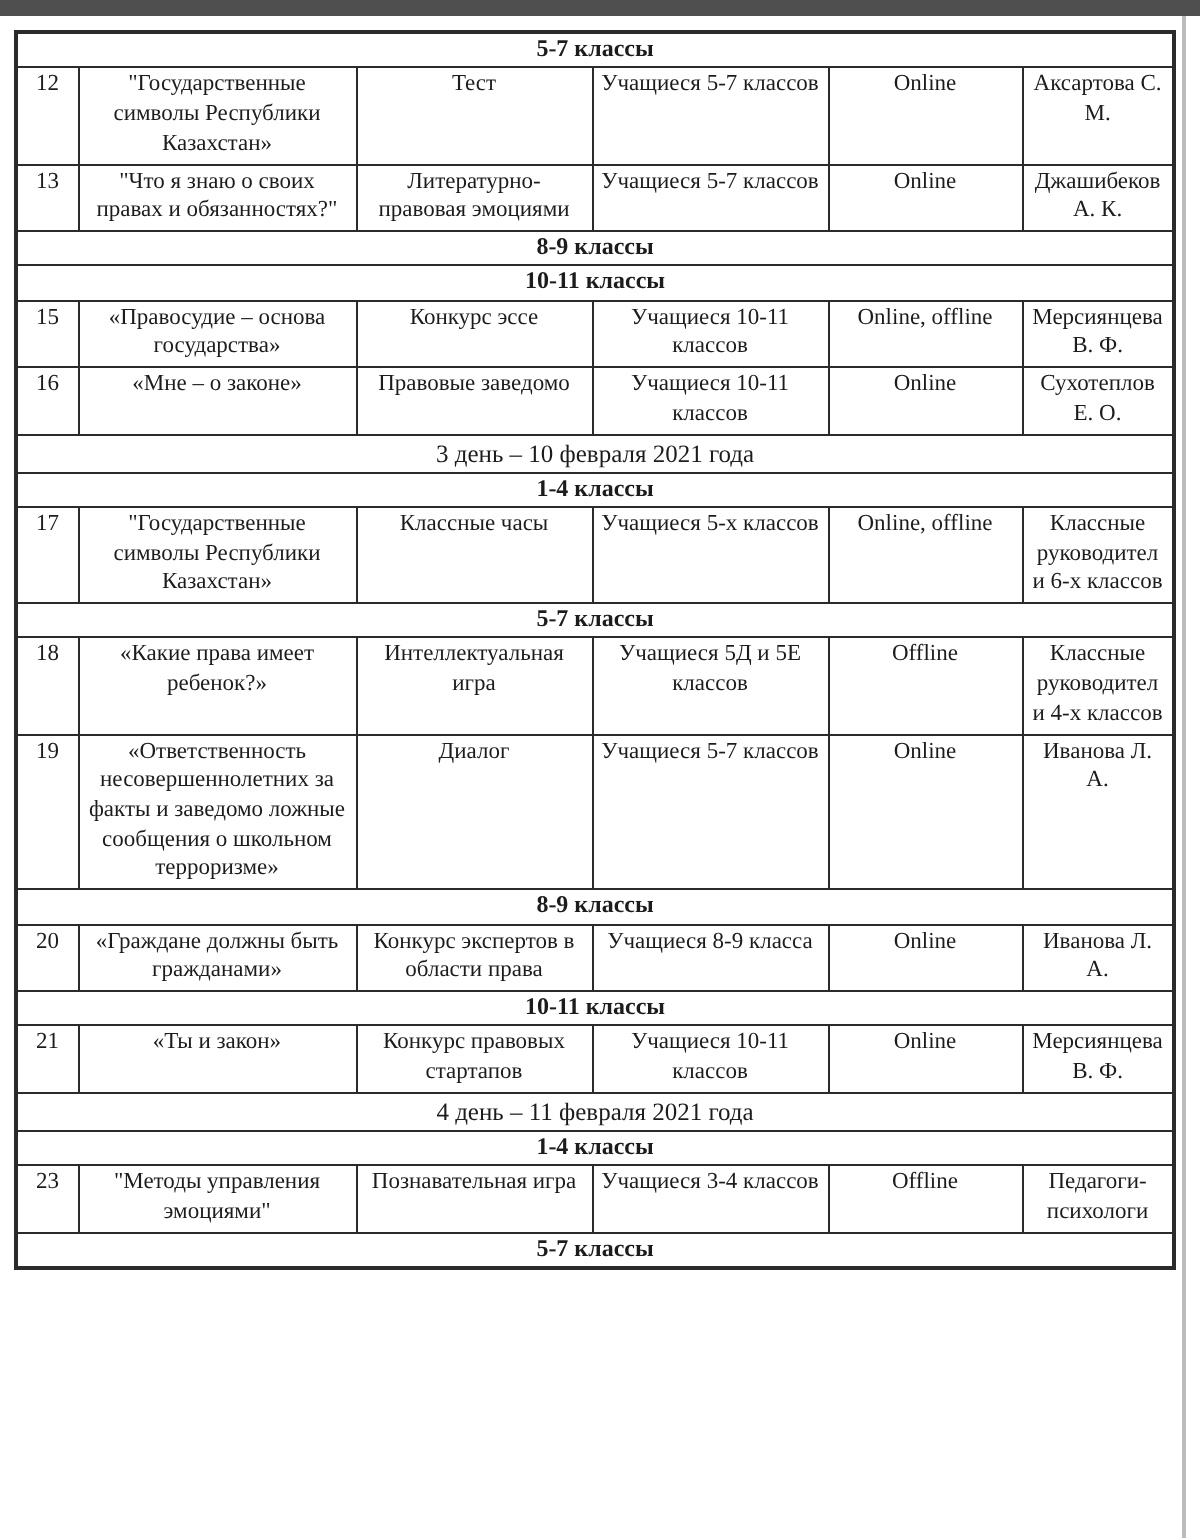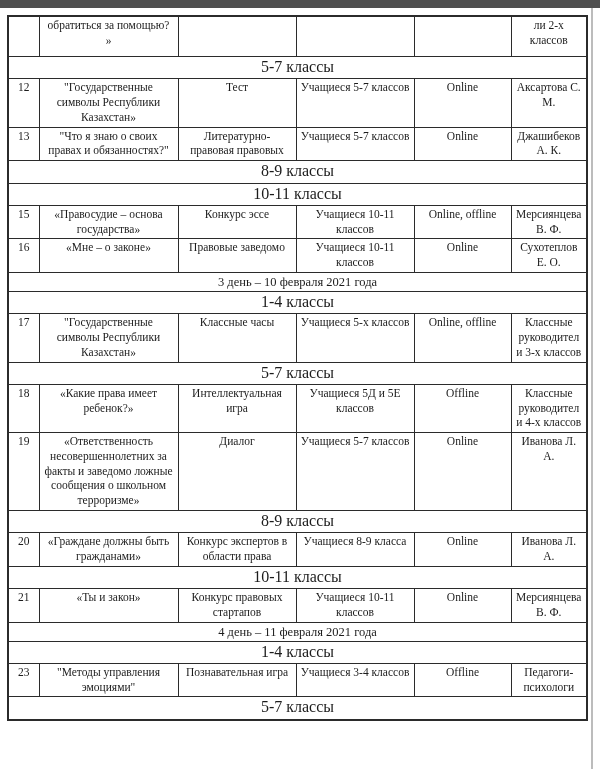--- a/index.html
+++ b/index.html
@@ -24,21 +24,21 @@
   }
   .doc-table td{
     border:1px solid #2b2b2b;
     font-size:11.5px;line-height:1.28;
     text-align:center;vertical-align:top;
     padding:1px 4px 2px;
     overflow-wrap:break-word;word-wrap:break-word;
   }
   tr[data-name="continuation-row"] td{height:36px;}
   td.section{
-    font-weight:normal;font-size:16px;padding:0 4px 1px;height:13px;margin-left:46px;
+    font-weight:bold;font-size:12px;padding:0 4px 1px;height:13px;margin-left:46px;
   }
   td.day{
     font-weight:normal;font-size:12.5px;padding:1px 4px;height:14px;
   }
 </style>
 </head>
 <body data-name="document-viewer">
 
 <div class="top-bar" data-name="window-top-bar"></div>
 <div class="page-edge-shadow" data-name="page-edge-shadow"></div>
@@ -47,43 +47,35 @@
   <table class="doc-table" data-name="event-schedule-table">
     <colgroup>
       <col style="width:31px">
       <col style="width:139px">
       <col style="width:118px">
       <col style="width:118px">
       <col style="width:97px">
       <col style="width:76px">
     </colgroup>
     <tbody data-name="schedule-table-body">
-        <tr data-name="continuation-row">
-          <td data-name="row-number"></td>
-          <td data-name="event-name-cell">обратиться за помощью? »</td>
-          <td data-name="event-format-cell"></td>
-          <td data-name="participants-cell"></td>
-          <td data-name="mode-cell"></td>
-          <td data-name="responsible-cell">ли 2-х классов</td>
-        </tr>
         <tr data-name="section-header-row">
           <td colspan="6" class="section" data-name="section-header-label">5-7 классы</td>
         </tr>
         <tr data-name="table-row">
           <td data-name="row-number">12</td>
           <td data-name="event-name-cell">"Государственные символы Республики Казахстан»</td>
           <td data-name="event-format-cell">Тест</td>
           <td data-name="participants-cell">Учащиеся 5-7 классов</td>
           <td data-name="mode-cell">Online</td>
           <td data-name="responsible-cell">Аксартова С. М.</td>
         </tr>
         <tr data-name="table-row">
           <td data-name="row-number">13</td>
           <td data-name="event-name-cell">"Что я знаю о своих правах и обязанностях?"</td>
-          <td data-name="event-format-cell">Литературно-правовая правовых</td>
+          <td data-name="event-format-cell">Литературно-правовая эмоциями</td>
           <td data-name="participants-cell">Учащиеся 5-7 классов</td>
           <td data-name="mode-cell">Online</td>
           <td data-name="responsible-cell">Джашибеков А. К.</td>
         </tr>
         <tr data-name="section-header-row">
           <td colspan="6" class="section" data-name="section-header-label">8-9 классы</td>
         </tr>
         <tr data-name="section-header-row">
           <td colspan="6" class="section" data-name="section-header-label">10-11 классы</td>
         </tr>
@@ -108,21 +100,21 @@
         </tr>
         <tr data-name="section-header-row">
           <td colspan="6" class="section" data-name="section-header-label">1-4 классы</td>
         </tr>
         <tr data-name="table-row">
           <td data-name="row-number">17</td>
           <td data-name="event-name-cell">"Государственные символы Республики Казахстан»</td>
           <td data-name="event-format-cell">Классные часы</td>
           <td data-name="participants-cell">Учащиеся 5-х классов</td>
           <td data-name="mode-cell">Online, offline</td>
-          <td data-name="responsible-cell">Классные руководители 3-х классов</td>
+          <td data-name="responsible-cell">Классные руководители 6-х классов</td>
         </tr>
         <tr data-name="section-header-row">
           <td colspan="6" class="section" data-name="section-header-label">5-7 классы</td>
         </tr>
         <tr data-name="table-row">
           <td data-name="row-number">18</td>
           <td data-name="event-name-cell">«Какие права имеет ребенок?»</td>
           <td data-name="event-format-cell">Интеллектуальная игра</td>
           <td data-name="participants-cell">Учащиеся 5Д и 5Е классов</td>
           <td data-name="mode-cell">Offline</td>

